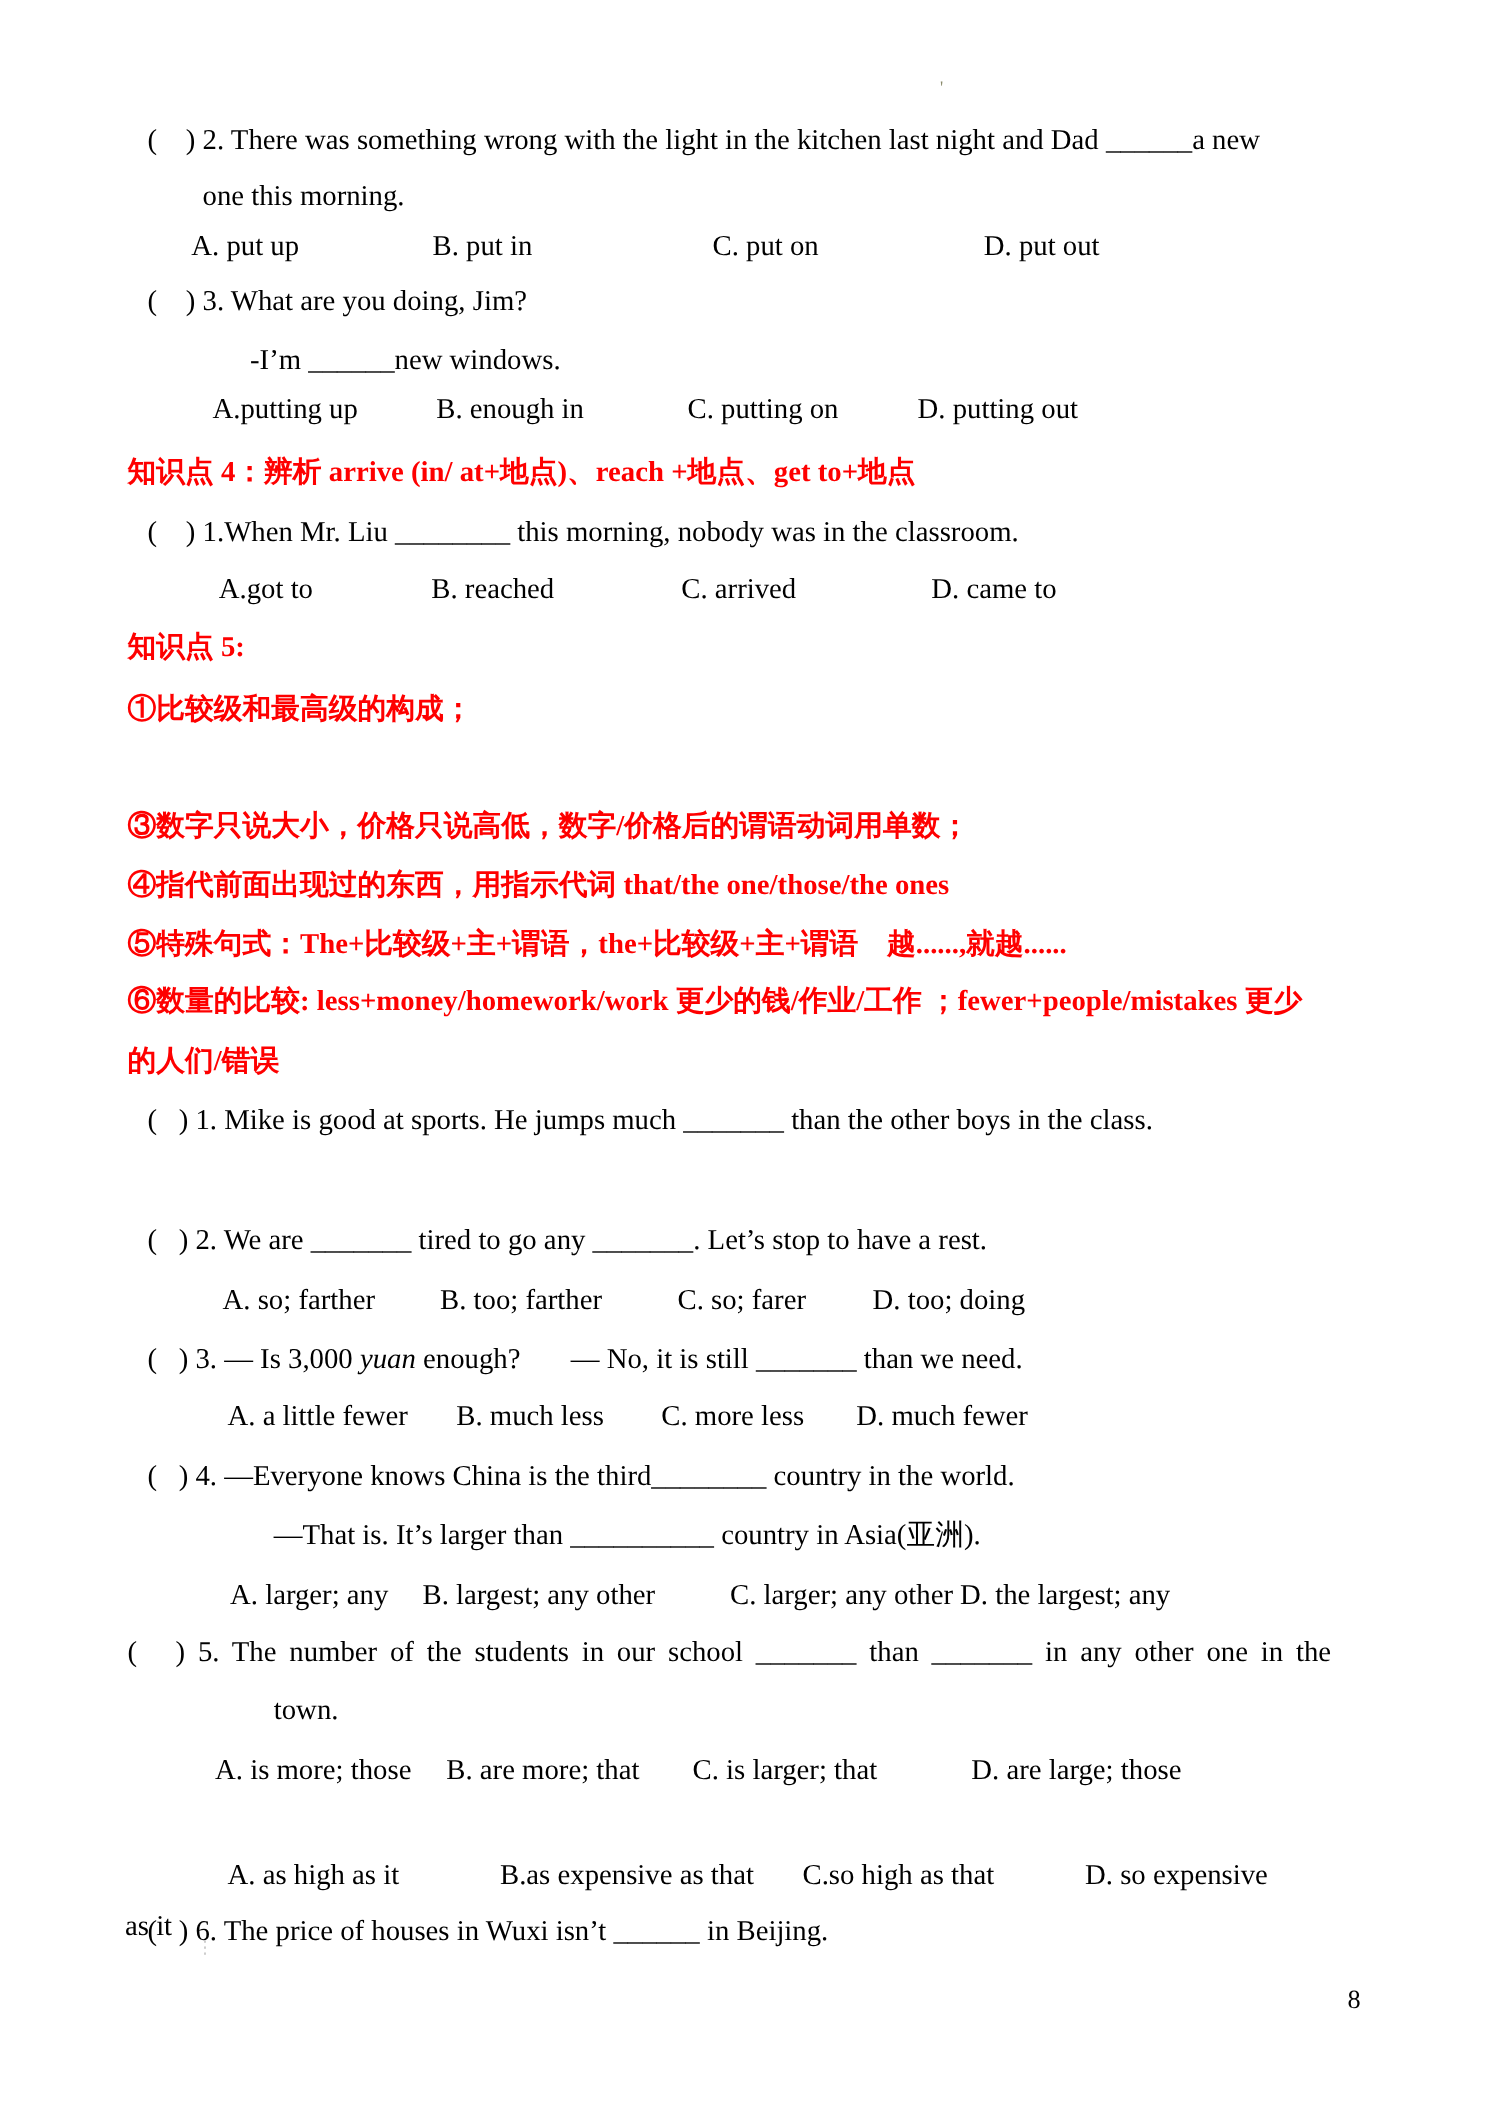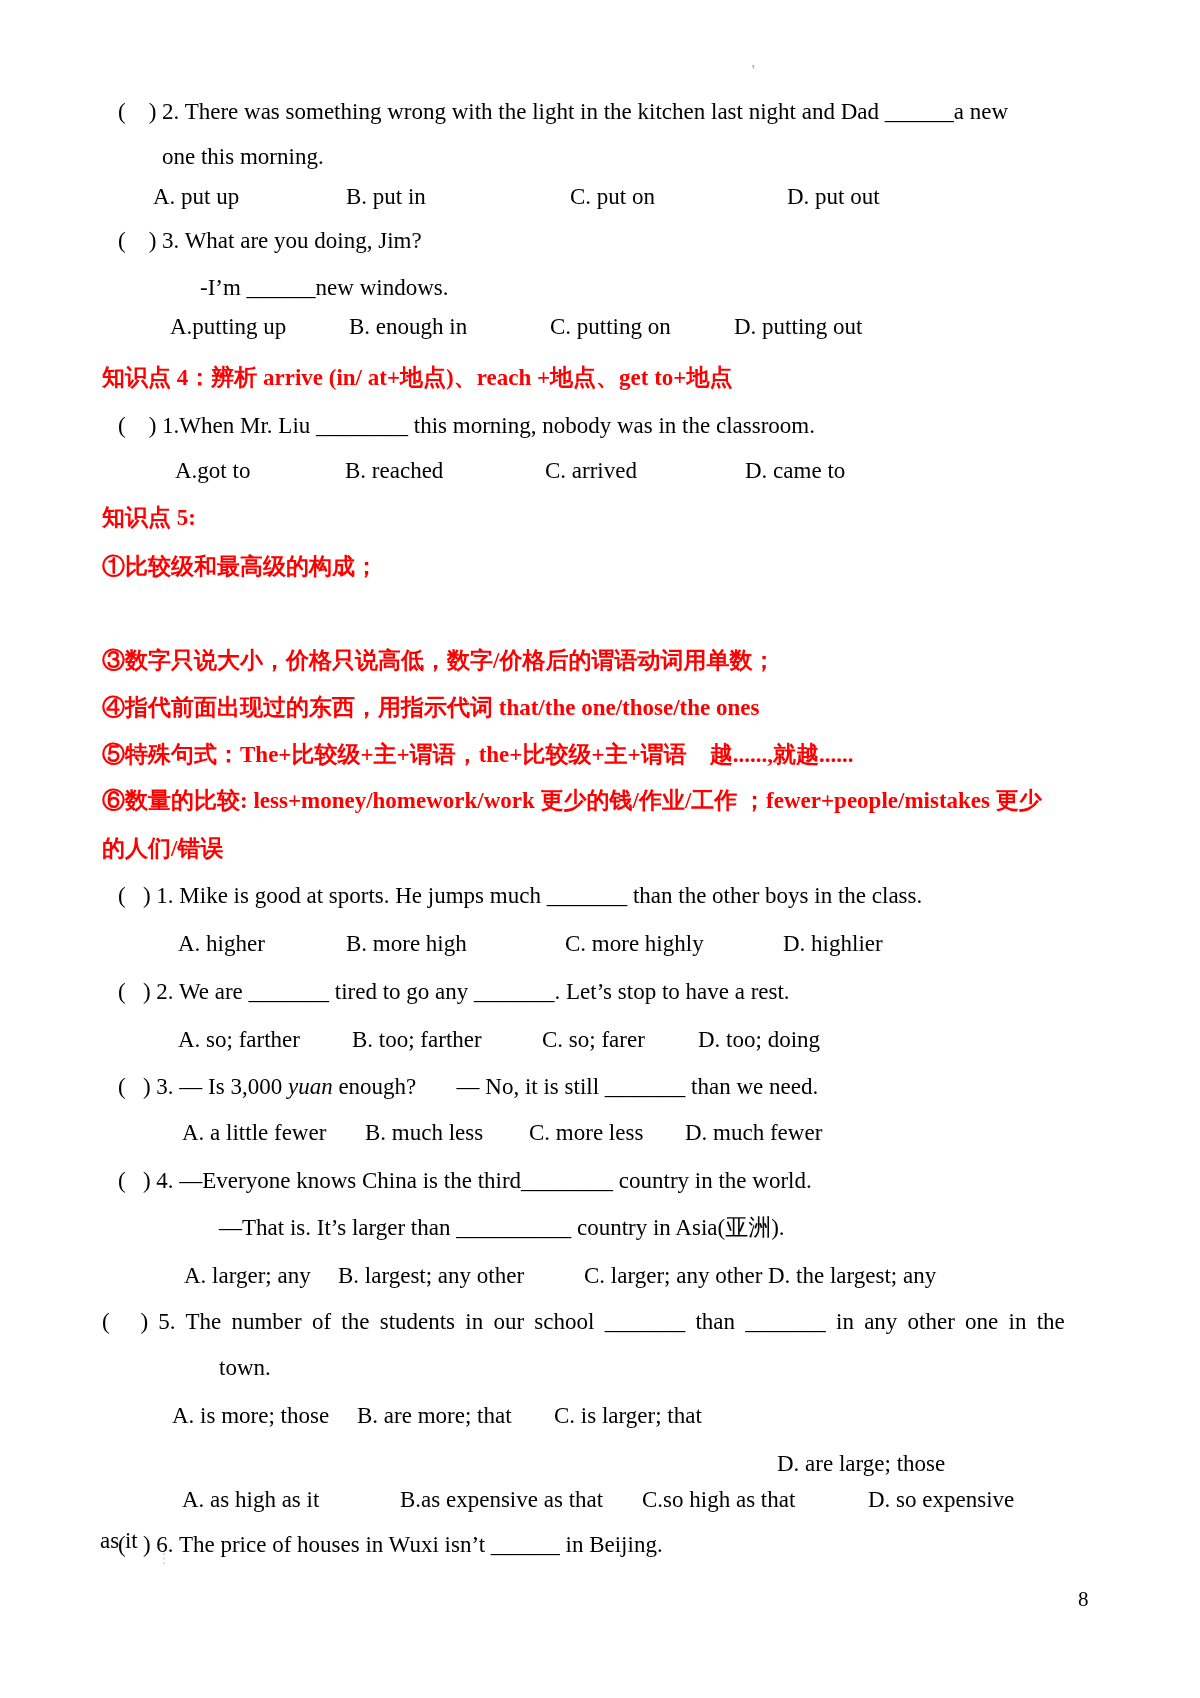--- a/index.html
+++ b/index.html
@@ -80,26 +80,20 @@
 
   <div class="ln red" style="top:503px;left:102px;">知识点 5:</div>
   <div class="ln red" style="top:552px;left:102px;">①比较级和最高级的构成；</div>
   <div class="ln red" style="top:693px;left:102px;">④指代前面出现过的东西，用指示代词 that/the one/those/the ones</div>
   <div class="ln red" style="top:646px;left:102px;">③数字只说大小，价格只说高低，数字/价格后的谓语动词用单数；</div>
   <div class="ln red" style="top:740px;left:102px;">⑤特殊句式：The+比较级+主+谓语，the+比较级+主+谓语    越......,就越......</div>
   <div class="ln red" style="top:786px;left:102px;">⑥数量的比较: less+money/homework/work 更少的钱/作业/工作 ；fewer+people/mistakes 更少</div>
   <div class="ln red" style="top:834px;left:102px;">的人们/错误</div>
 
   <div class="ln" style="top:881px;left:118px;">(   ) 1. Mike is good at sports. He jumps much _______ than the other boys in the class.</div>
-  <div class="optrow" style="top:929px;">
-    <span class="opt" style="left:178px;">A. higher</span>
-    <span class="opt" style="left:346px;">B. more high</span>
-    <span class="opt" style="left:565px;">C. more highly</span>
-    <span class="opt" style="left:783px;">D. highlier</span>
-  </div>
 
   <div class="ln" style="top:977px;left:118px;">(   ) 2. We are _______ tired to go any _______. Let’s stop to have a rest.</div>
   <div class="optrow" style="top:1025px;">
     <span class="opt" style="left:178px;">A. so; farther</span>
     <span class="opt" style="left:352px;">B. too; farther</span>
     <span class="opt" style="left:542px;">C. so; farer</span>
     <span class="opt" style="left:698px;">D. too; doing</span>
   </div>
 
   <div class="ln" style="top:1072px;left:118px;"><span>(   ) 3. — Is 3,000 </span><span class="it">yuan</span><span> enough?       — No, it is still _______ than we need.</span></div>
@@ -118,21 +112,21 @@
     <span class="opt" style="left:584px;">C. larger; any other</span>
     <span class="opt" style="left:768px;">D. the largest; any</span>
   </div>
 
   <div class="ln wide" style="top:1307px;left:102px;">(   ) 5. The number of the students in our school _______ than _______ in any other one in the</div>
   <div class="ln" style="top:1353px;left:219px;">town.</div>
   <div class="optrow" style="top:1401px;">
     <span class="opt" style="left:172px;">A. is more; those</span>
     <span class="opt" style="left:357px;">B. are more; that</span>
     <span class="opt" style="left:554px;">C. is larger; that</span>
-    <span class="opt" style="left:777px;margin-top:48px;">D. are large; those</span>
+    <span class="opt" style="left:777px;">D. are large; those</span>
   </div>
 
   <div class="ln" style="top:1490px;left:118px;margin-top:40px;">(   ) 6. The price of houses in Wuxi isn’t ______ in Beijing.</div>
   <div class="optrow" style="top:1485px;">
     <span class="opt" style="left:182px;">A. as high as it</span>
     <span class="opt" style="left:400px;">B.as expensive as that</span>
     <span class="opt" style="left:642px;">C.so high as that</span>
     <span class="opt" style="left:868px;">D. so expensive</span>
   </div>
   <div class="ln" style="top:1526px;left:100px;">as it</div>

